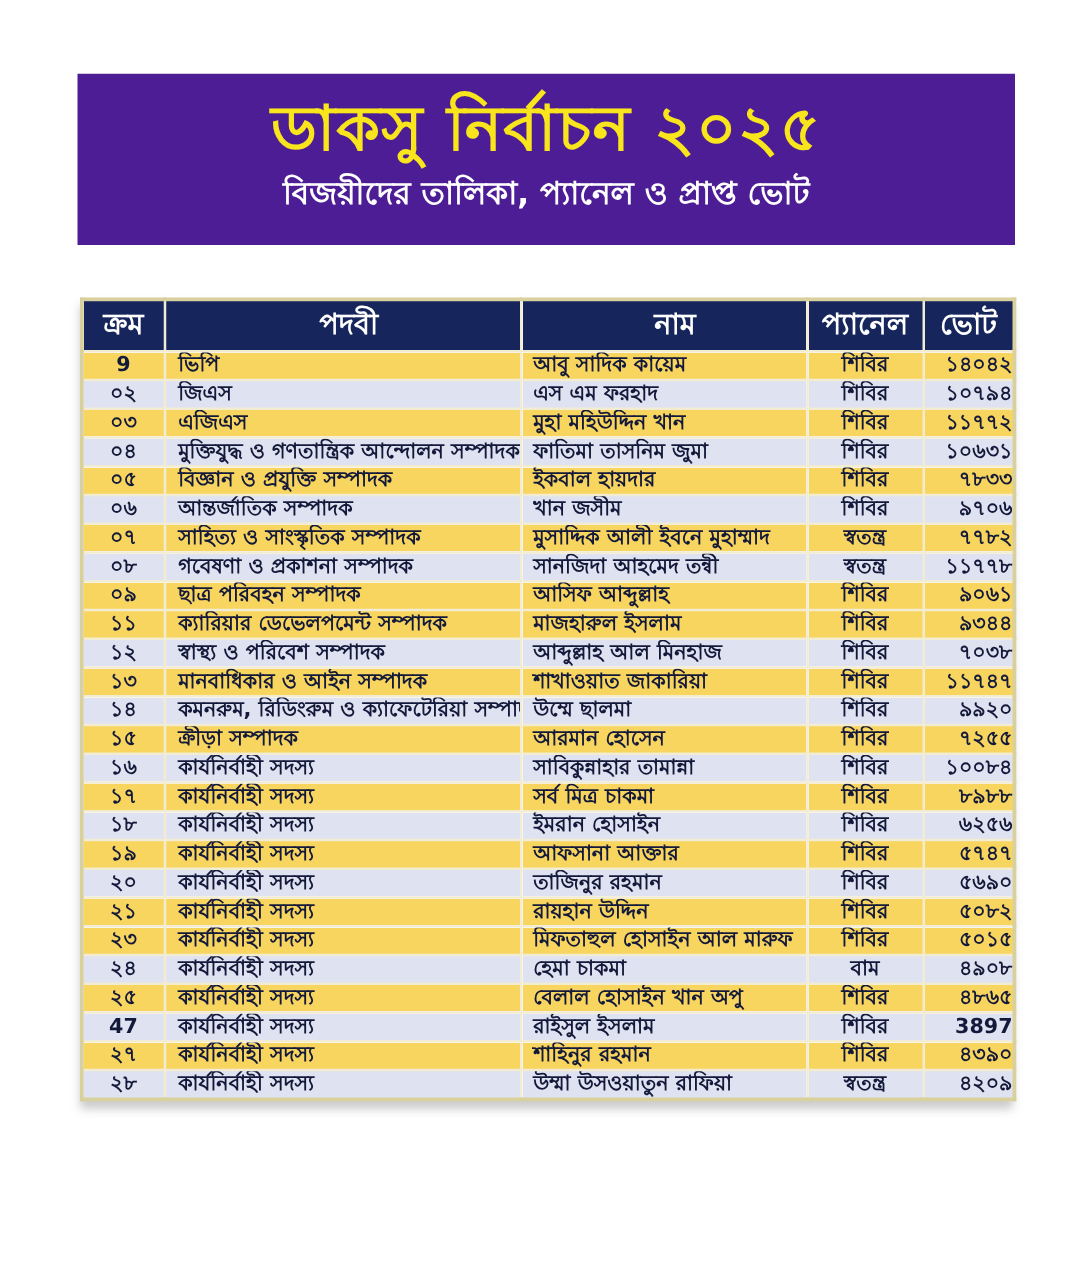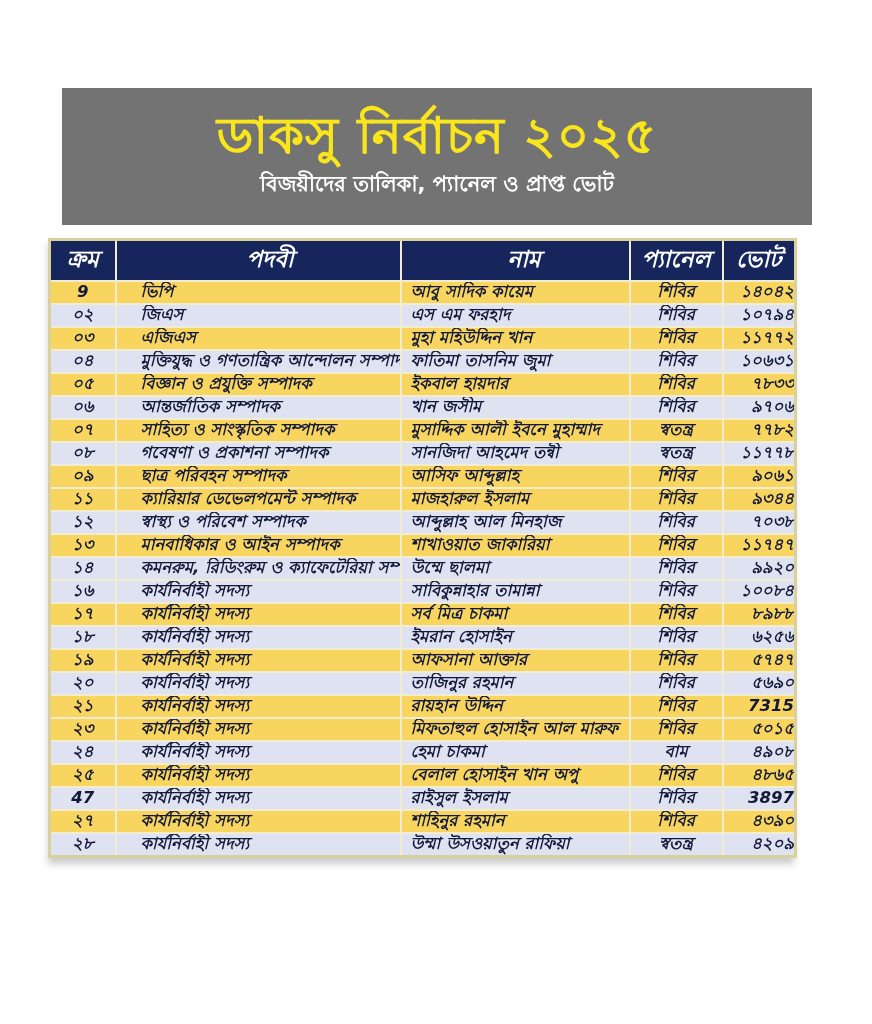--- a/index.html
+++ b/index.html
@@ -9,47 +9,45 @@
     font-family: "DejaVu Sans", sans-serif;
     overflow: hidden;
   }
   .page { position: relative; width: 872px; height: 1024px; background: #ffffff; }
 
   
   .banner {
     position: absolute;
     left: 62px; top: 59px;
     width: 750px; height: 137px;
-    background: #737373;
+    background: #4c1d95;
     display: flex; flex-direction: column;
     align-items: center; justify-content: center;
     text-align: center;
-    margin-top: 29px;
   }
   .banner h1 {
     color: #F8E51C;
     font-size: 50px;
     font-weight: 800;
     line-height: 1.05;
     letter-spacing: 1px;
   }
   .banner h2 {
     color: #FFFFFF;
-    font-size: 21px;
+    font-size: 25px;
     font-weight: 700;
     margin-top: 6px;
   }
 
   
   .table-wrap {
     position: absolute;
-    left: 48px; top: 238px;
+    left: 64px; top: 238px;
     width: 746px;
     box-shadow: 0 6px 7px rgba(110,110,110,0.35);
-    font-style: italic;
   }
   table.results {
     width: 100%;
     border-collapse: collapse;
     table-layout: fixed;
     border: 3px solid #D8D09D;
   }
   table.results th, table.results td {
     border: 2px solid #F1ECD2;
     overflow: hidden;
@@ -67,21 +65,21 @@
   table.results tbody td {
     font-size: 16.5px;
     font-weight: 600;
     color: #13193A;
     line-height: 1.1;
   }
   tr.row-yellow td { background: #F8D55F; }
   tr.row-lav    td { background: #DFE2F0; }
 
   .col-serial      { width: 66px;  text-align: center; }
-  .col-designation { width: 285px; text-align: left; padding-left: 24px; }
+  .col-designation { width: 285px; text-align: left; padding-left: 10px; }
   .col-name        { width: 229px; text-align: left; padding-left: 9px; }
   .col-panel       { width: 93px;  text-align: center; }
   .col-votes       { width: 73px;  text-align: right; }
   th.col-name      { text-align: left; padding-left: 18px; }
 </style>
 </head>
 <body>
 
 <div class="page">
 
@@ -186,20 +184,27 @@
             <td class="col-panel">শিবির</td>
             <td class="col-votes">১১৭৪৭</td>
           </tr>
           <tr class="row-lav">
             <td class="col-serial">১৪</td>
             <td class="col-designation">কমনরুম, রিডিংরুম ও ক্যাফেটেরিয়া সম্পাদক</td>
             <td class="col-name">উম্মে ছালমা</td>
             <td class="col-panel">শিবির</td>
             <td class="col-votes">৯৯২০</td>
           </tr>
+          <tr class="row-yellow">
+            <td class="col-serial">১৫</td>
+            <td class="col-designation">ক্রীড়া সম্পাদক</td>
+            <td class="col-name">আরমান হোসেন</td>
+            <td class="col-panel">শিবির</td>
+            <td class="col-votes">৭২৫৫</td>
+          </tr>
           <tr class="row-lav">
             <td class="col-serial">১৬</td>
             <td class="col-designation">কার্যনির্বাহী সদস্য</td>
             <td class="col-name">সাবিকুন্নাহার তামান্না</td>
             <td class="col-panel">শিবির</td>
             <td class="col-votes">১০০৮৪</td>
           </tr>
           <tr class="row-yellow">
             <td class="col-serial">১৭</td>
             <td class="col-designation">কার্যনির্বাহী সদস্য</td>
@@ -226,21 +231,21 @@
             <td class="col-designation">কার্যনির্বাহী সদস্য</td>
             <td class="col-name">তাজিনুর রহমান</td>
             <td class="col-panel">শিবির</td>
             <td class="col-votes">৫৬৯০</td>
           </tr>
           <tr class="row-yellow">
             <td class="col-serial">২১</td>
             <td class="col-designation">কার্যনির্বাহী সদস্য</td>
             <td class="col-name">রায়হান উদ্দিন</td>
             <td class="col-panel">শিবির</td>
-            <td class="col-votes">7315</td>
+            <td class="col-votes">৫০৮২</td>
           </tr>
           <tr class="row-yellow">
             <td class="col-serial">২৩</td>
             <td class="col-designation">কার্যনির্বাহী সদস্য</td>
             <td class="col-name">মিফতাহুল হোসাইন আল মারুফ</td>
             <td class="col-panel">শিবির</td>
             <td class="col-votes">৫০১৫</td>
           </tr>
           <tr class="row-lav">
             <td class="col-serial">২৪</td>

